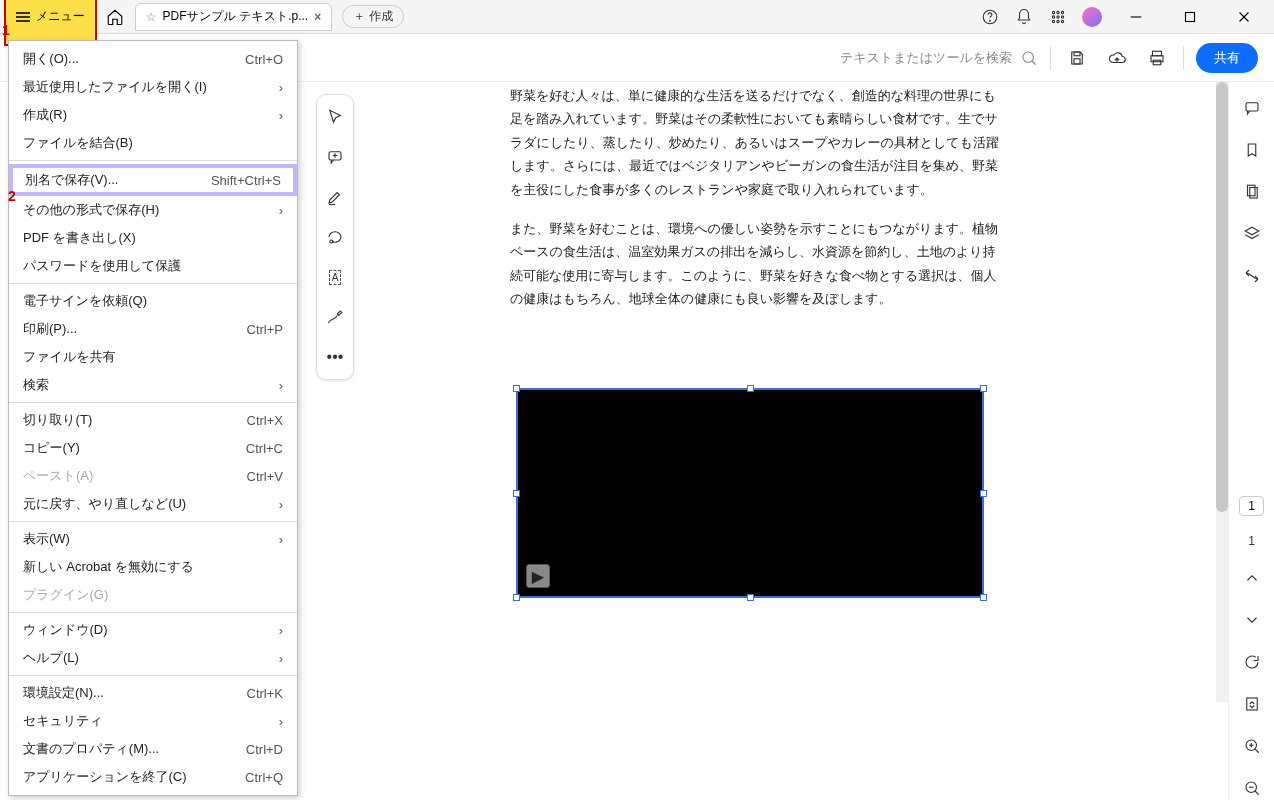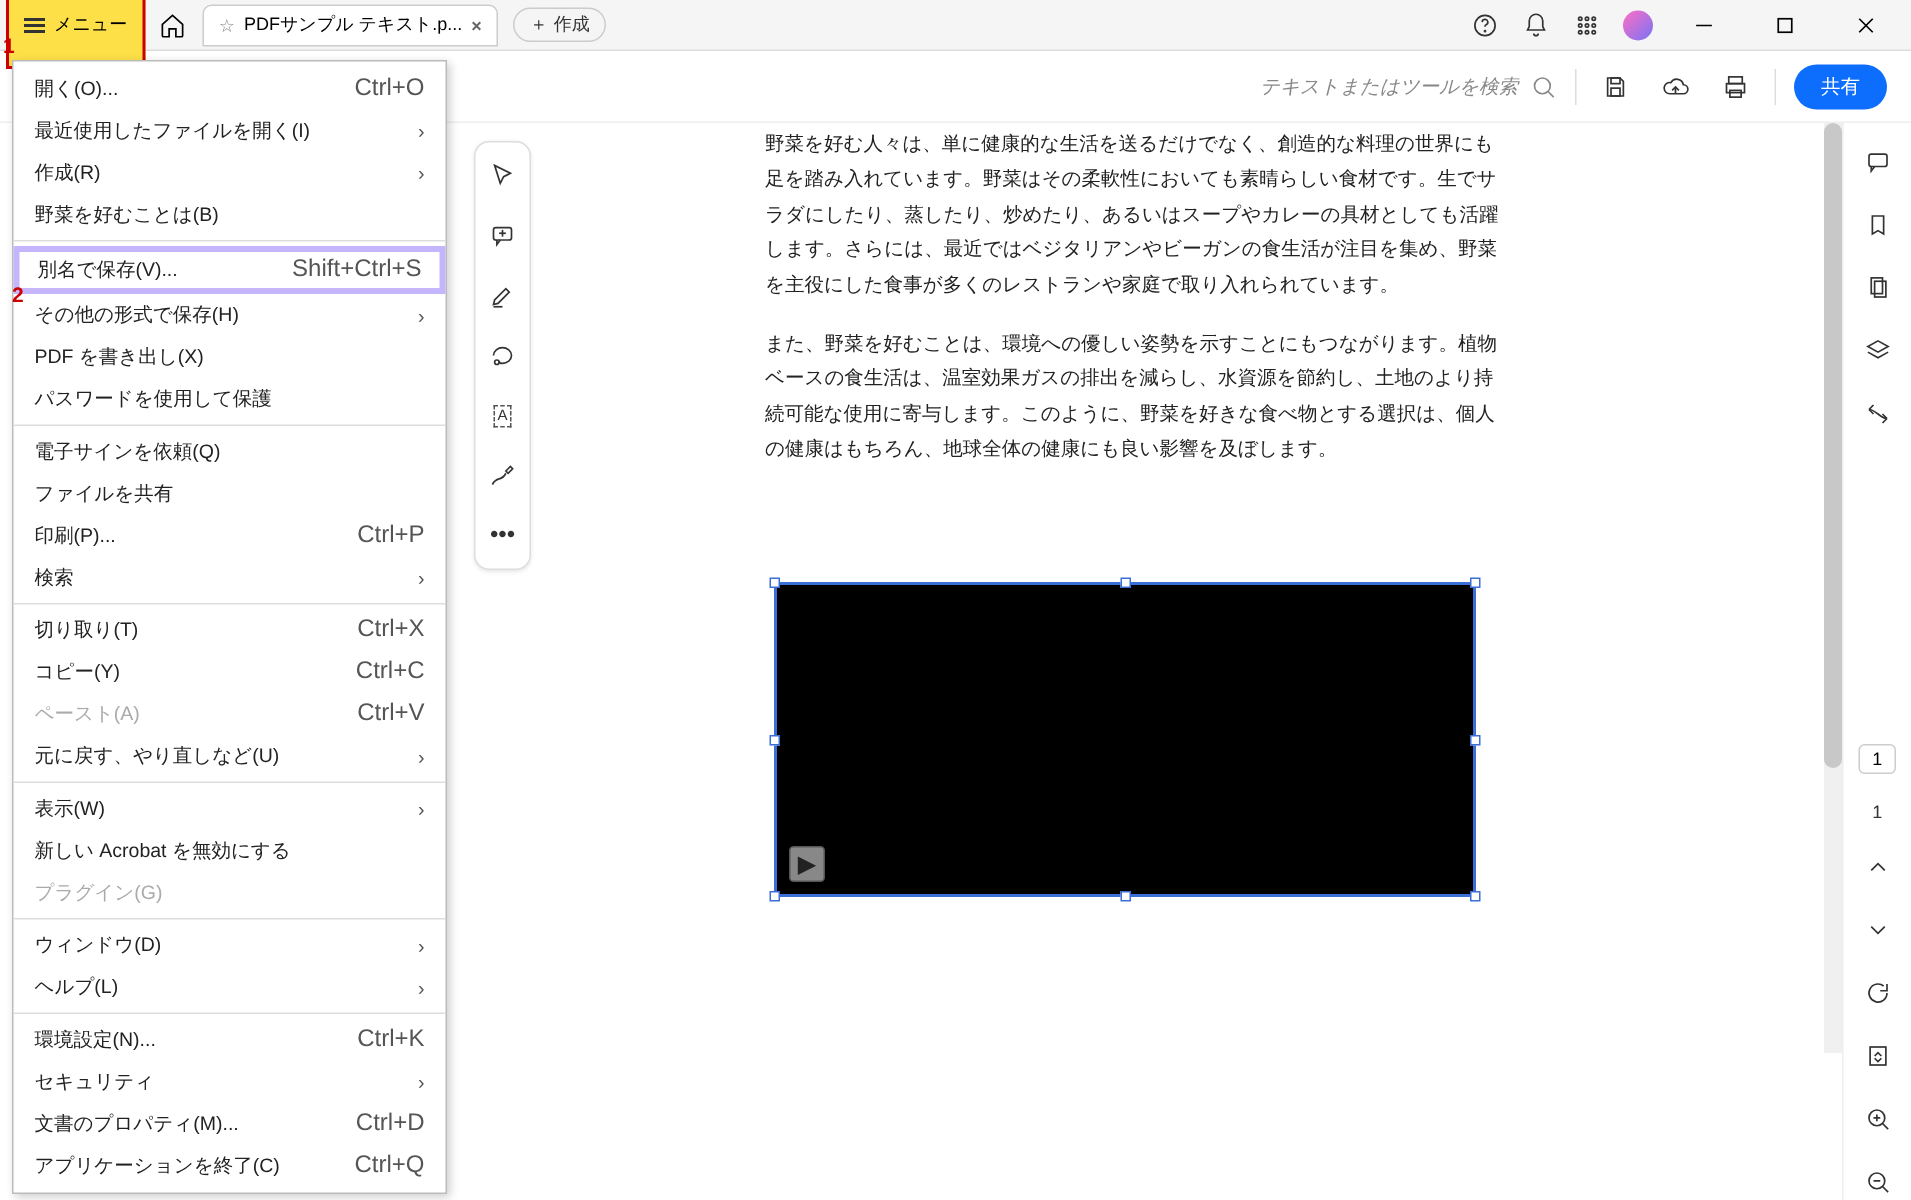--- a/index.html
+++ b/index.html
@@ -13,21 +13,21 @@
 .tab { display: flex; align-items: center; gap: 6px; padding: 4px 10px; border: 1px solid #ccc; border-radius: 6px 6px 0 0; background: #fff; margin-left: 6px; font-size: 12px; height: 28px; }
 .tab .star { color: #888; }
 .tab .close { color: #666; font-weight: bold; cursor: pointer; }
 .new-tab { display: flex; align-items: center; gap: 4px; padding: 2px 10px; border: 1px solid #ccc; border-radius: 12px; margin-left: 10px; font-size: 12px; cursor: pointer; color: #333; background: #f5f5f5; }
 .titlebar-right { margin-left: auto; display: flex; align-items: center; gap: 14px; padding-right: 10px; }
 .titlebar-right .icon { width: 20px; height: 20px; display: flex; align-items: center; justify-content: center; cursor: pointer; color: #333; }
 .win-btn { width: 40px; height: 34px; display: flex; align-items: center; justify-content: center; cursor: pointer; }
 .avatar { width: 20px; height: 20px; border-radius: 50%; background: linear-gradient(135deg, #ff6ec4, #7873f5); }
 
 .toolbar { height: 48px; display: flex; align-items: center; justify-content: flex-end; padding: 0 16px; gap: 12px; border-bottom: 1px solid #eee; }
-.search-box { display: flex; align-items: center; gap: 8px; color: #888; font-size: 13px; font-style: italic; }
+.search-box { display: flex; align-items: center; gap: 8px; color: #888; font-size: 13px; }
 .tool-ico { width: 28px; height: 28px; display: flex; align-items: center; justify-content: center; cursor: pointer; color: #333; }
 .divider { width: 1px; height: 24px; background: #ddd; }
 .share-btn { background: #0d6efd; color: #fff; border: none; border-radius: 16px; padding: 6px 18px; font-size: 13px; cursor: pointer; }
 .tool-panel { position: absolute; top: 94px; left: 316px; width: 38px; border: 1px solid #ddd; border-radius: 10px; background: #fff; box-shadow: 0 1px 3px rgba(0,0,0,0.1); display: flex; flex-direction: column; align-items: center; padding: 10px 0; gap: 16px; }
 .tool-panel .tool { width: 24px; height: 24px; display: flex; align-items: center; justify-content: center; cursor: pointer; color: #333; font-size: 16px; }
 .dotted-a { border: 1px dashed #555; font-size: 10px; padding: 1px 2px; }
 
 .doc-text { position: absolute; top: 84px; left: 510px; width: 490px; font-size: 13px; line-height: 1.8; color: #222; }
 .doc-text p { margin-bottom: 16px; }
 
@@ -42,21 +42,21 @@
 .right-rail .ric { width: 24px; height: 24px; display: flex; align-items: center; justify-content: center; cursor: pointer; color: #333; }
 .right-rail .spacer { flex: 1; }
 .page-badge { border: 1px solid #ccc; border-radius: 4px; padding: 2px 8px; font-size: 12px; }
 .page-num { font-size: 12px; color: #333; }
 .scrollbar { position: absolute; top: 82px; right: 46px; width: 12px; height: 620px; background: #f0f0f0; }
 .thumb { position: absolute; top: 0; width: 12px; height: 430px; background: #c8c8c8; border-radius: 6px; }
 
 .menu { position: absolute; top: 40px; left: 8px; width: 290px; background: #fff; border: 1px solid #bbb; box-shadow: 2px 2px 6px rgba(0,0,0,0.2); padding: 4px 0; z-index: 100; }
 .menu-item { display: flex; align-items: center; justify-content: space-between; padding: 5px 14px; font-size: 13px; cursor: pointer; color: #222; }
 .menu-item.disabled { color: #aaa; cursor: default; }
-.menu-item .sc { color: #555; font-size: 16px; text-align: center; }
+.menu-item .sc { color: #555; font-size: 13px; text-align: center; }
 .menu-item .arrow { color: #555; }
 .menu-sep { height: 1px; background: #ddd; margin: 3px 0; }
 .menu-item.highlight { border: 4px solid #c4b5fd; padding: 3px 12px; }
 
 .callout { position: absolute; font-family: Arial; font-weight: bold; color: #c00; font-size: 14px; z-index: 200; }
 .c1 { top: 22px; left: 2px; }
 .c2 { top: 188px; left: 8px; }
 
 svg { width: 18px; height: 18px; stroke: currentColor; fill: none; stroke-width: 1.5; }
 </style>
@@ -301,21 +301,21 @@
     </div>
     <div class="menu-item">
       <span>最近使用したファイルを開く(I)</span>
       <span class="arrow">›</span>
     </div>
     <div class="menu-item">
       <span>作成(R)</span>
       <span class="arrow">›</span>
     </div>
     <div class="menu-item">
-      <span>野菜を好むことは(B)</span>
+      <span>ファイルを結合(B)</span>
     </div>
     <div class="menu-sep"></div>
     <div class="menu-item highlight">
       <span>別名で保存(V)...</span>
       <span class="sc">Shift+Ctrl+S</span>
     </div>
     <div class="menu-item">
       <span>その他の形式で保存(H)</span>
       <span class="arrow">›</span>
     </div>
@@ -323,25 +323,25 @@
       <span>PDF を書き出し(X)</span>
     </div>
     <div class="menu-item">
       <span>パスワードを使用して保護</span>
     </div>
     <div class="menu-sep"></div>
     <div class="menu-item">
       <span>電子サインを依頼(Q)</span>
     </div>
     <div class="menu-item">
-      <span>ファイルを共有</span>
-    </div>
-    <div class="menu-item">
       <span>印刷(P)...</span>
       <span class="sc">Ctrl+P</span>
+    </div>
+    <div class="menu-item">
+      <span>ファイルを共有</span>
     </div>
     <div class="menu-item">
       <span>検索</span>
       <span class="arrow">›</span>
     </div>
     <div class="menu-sep"></div>
     <div class="menu-item">
       <span>切り取り(T)</span>
       <span class="sc">Ctrl+X</span>
     </div>

